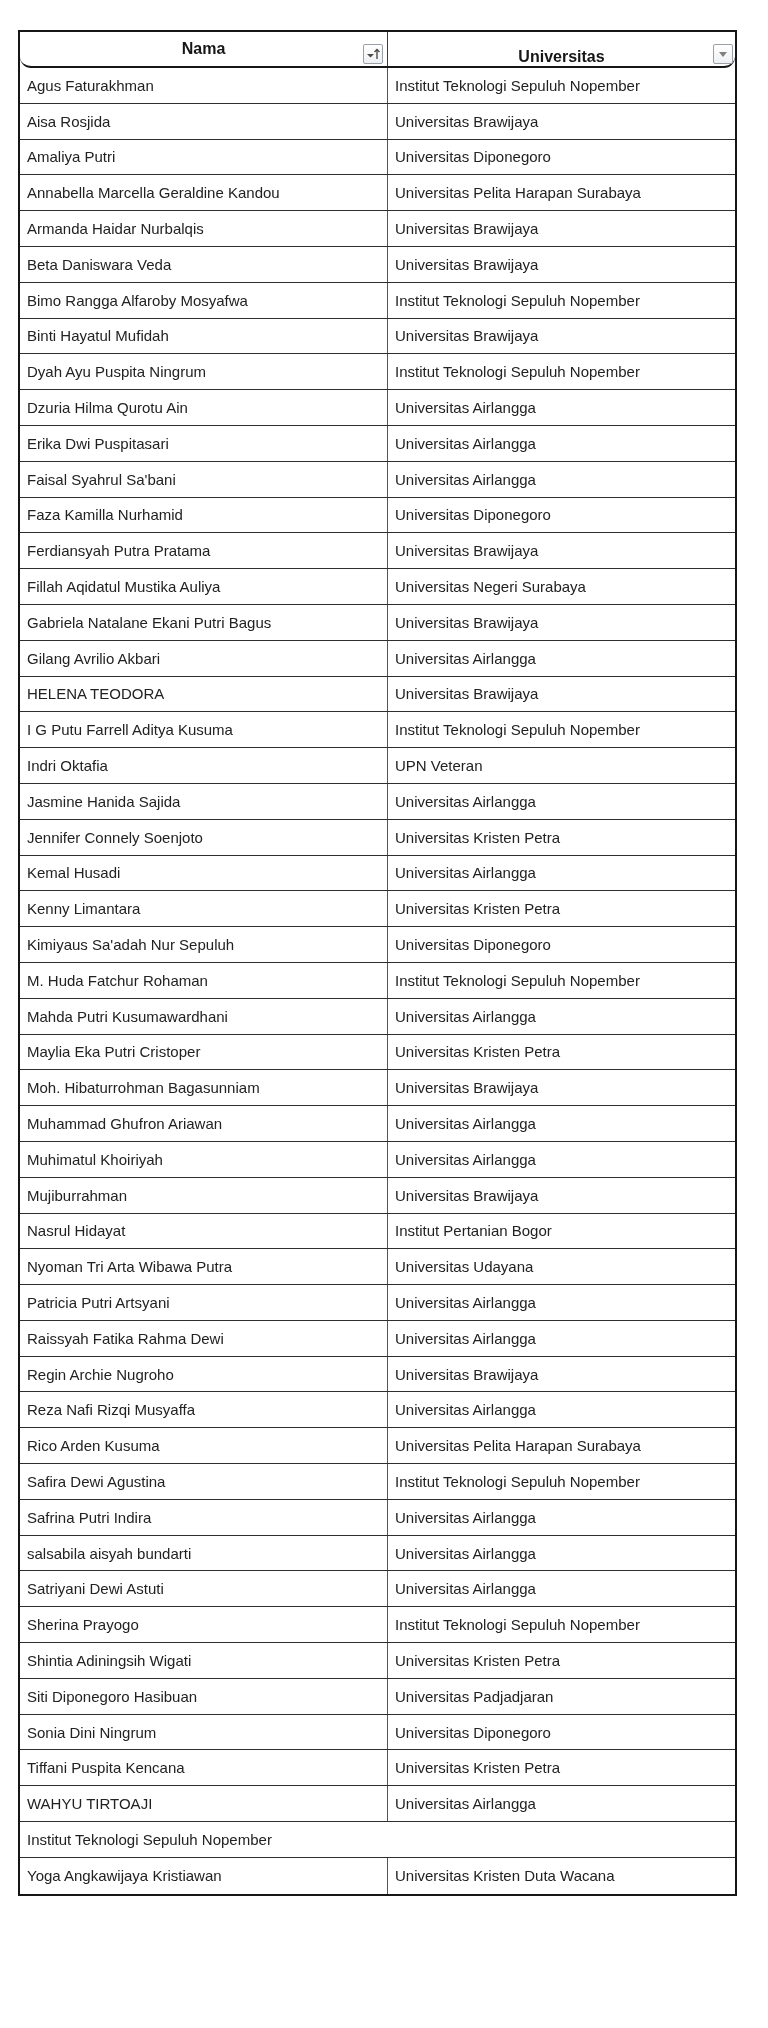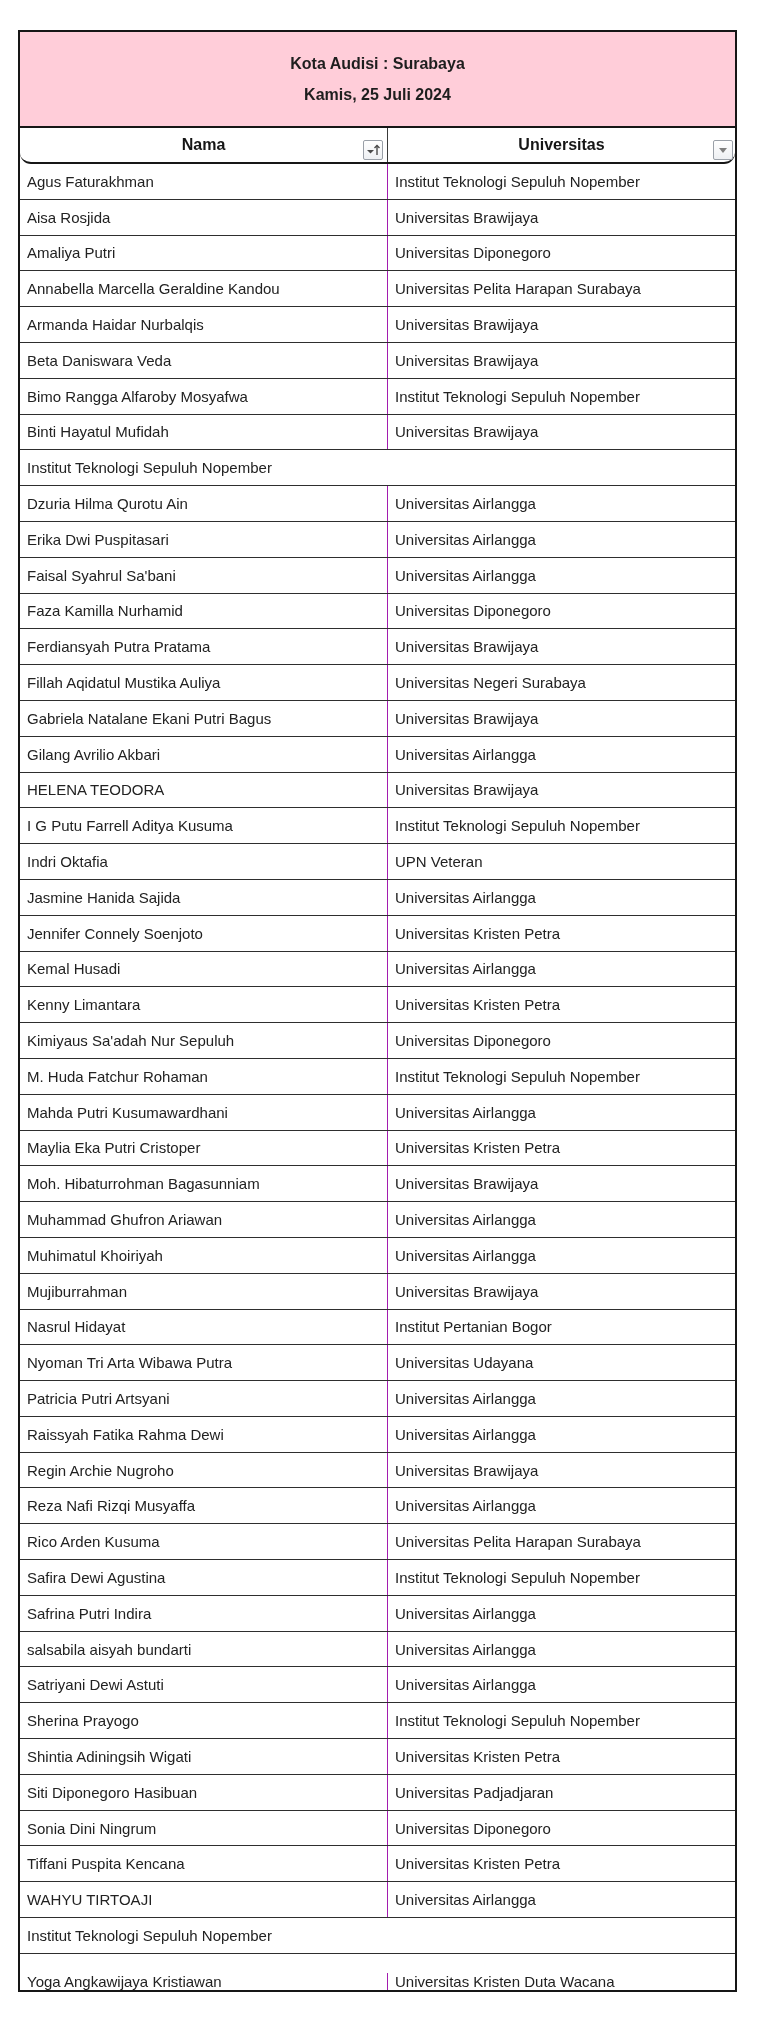--- a/index.html
+++ b/index.html
@@ -47,21 +47,21 @@
     position: relative;
     display: flex;
     align-items: center;
     justify-content: center;
     box-sizing: border-box;
   }
   .head-cell.col-nama {
     width: 368px;
     border-right: 1px solid #3a3a3a;
   }
-  .head-cell.col-univ { flex: 1; }
+  .head-cell.col-univ { flex: 1; align-items: flex-end; }
   .filter-btn {
     position: absolute;
     bottom: 2px;
     width: 20px;
     height: 20px;
     padding: 0;
     margin: 0;
     background: linear-gradient(#ffffff, #eef0f3);
     border: 1px solid #9aa0a8;
     border-radius: 2px;
@@ -73,21 +73,21 @@
   .filter-btn.nama-btn { right: 4px; }
   .filter-btn.univ-btn { right: 2px; }
   .rows-host { background: #ffffff; }
   .row {
     display: flex;
     height: 35.8px;
     border-bottom: 1px solid #2e2e2e;
     box-sizing: border-box;
     background: #ffffff;
   }
-  .row:last-child { border-bottom: none; align-items: flex-end; }
+  .row:last-child { border-bottom: none; }
   .cell {
     display: flex;
     align-items: center;
     font-size: 15px;
     color: #222222;
     padding-left: 7px;
     box-sizing: border-box;
     white-space: nowrap;
     overflow: hidden;
   }
@@ -96,24 +96,20 @@
     border-right: 1px solid #a21caf;
   }
   .cell.col-univ { flex: 1; }
   svg { display: block; }
 </style>
 </head>
 <body>
 
 <div class="sheet">
 
-  <div class="banner">
-    <div>Kota Audisi : Surabaya</div>
-    <div>Kamis, 25 Juli 2024</div>
-  </div>
 
   <div class="head-row">
     <div class="head-cell col-nama">
       <span>Nama</span>
       <button class="filter-btn nama-btn">
         <svg width="16" height="16" viewBox="0 0 16 16">
           <polygon points="2,8 9,8 5.5,11.5" fill="#4a4a4a"></polygon>
           <line x1="12" y1="13" x2="12" y2="3.5" stroke="#4a4a4a" stroke-width="1.4"></line>
           <polyline points="9.5,6 12,3.5 14.5,6" fill="none" stroke="#4a4a4a" stroke-width="1.4"></polyline>
         </svg>
@@ -165,20 +161,21 @@
         <div class="cell col-nama">Bimo Rangga Alfaroby Mosyafwa</div>
         <div class="cell col-univ">Institut Teknologi Sepuluh Nopember</div>
       </div>
 
       <div class="row">
         <div class="cell col-nama">Binti Hayatul Mufidah</div>
         <div class="cell col-univ">Universitas Brawijaya</div>
       </div>
 
       <div class="row">
+        <div class="cell col-nama">Dyah Ayu Puspita Ningrum</div>
         <div class="cell col-univ">Institut Teknologi Sepuluh Nopember</div>
       </div>
 
       <div class="row">
         <div class="cell col-nama">Dzuria Hilma Qurotu Ain</div>
         <div class="cell col-univ">Universitas Airlangga</div>
       </div>
 
       <div class="row">
         <div class="cell col-nama">Erika Dwi Puspitasari</div>

